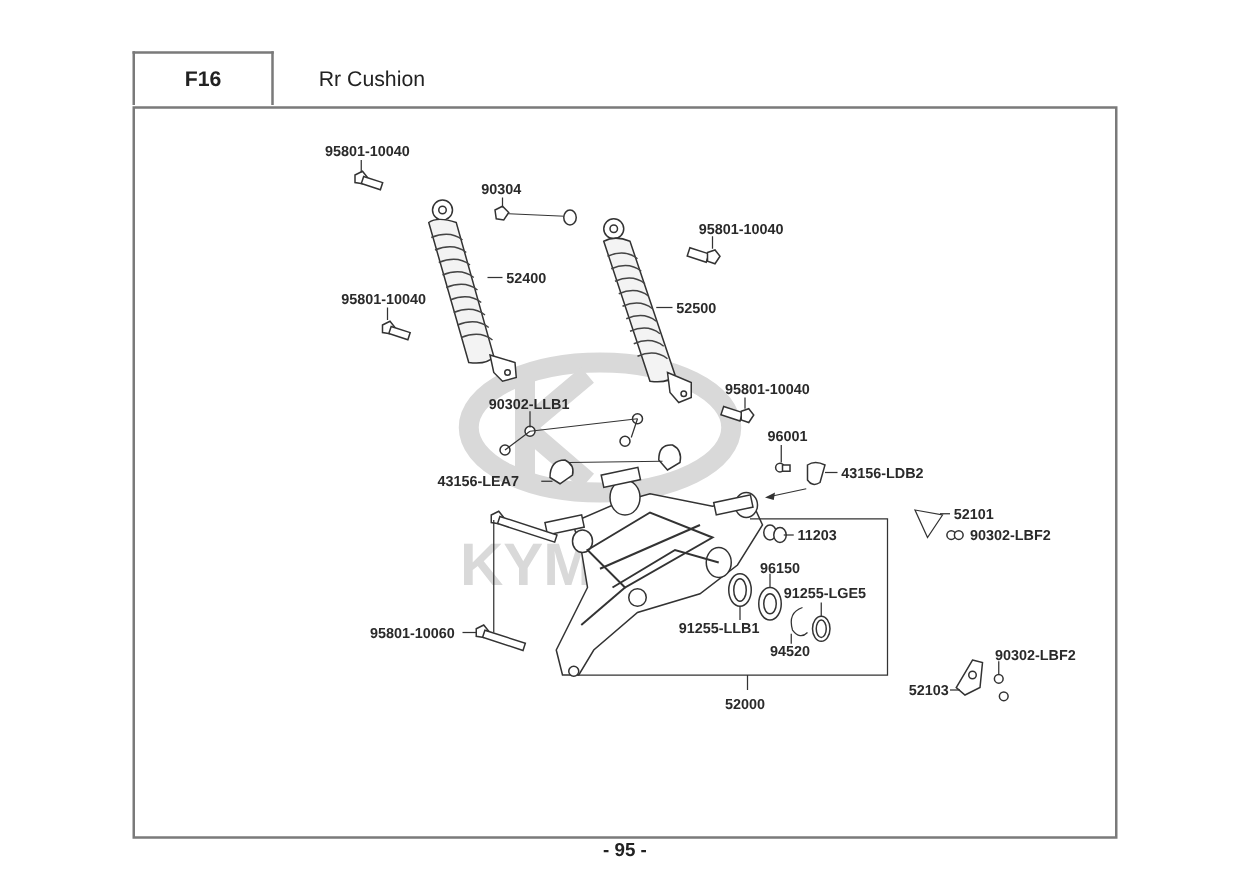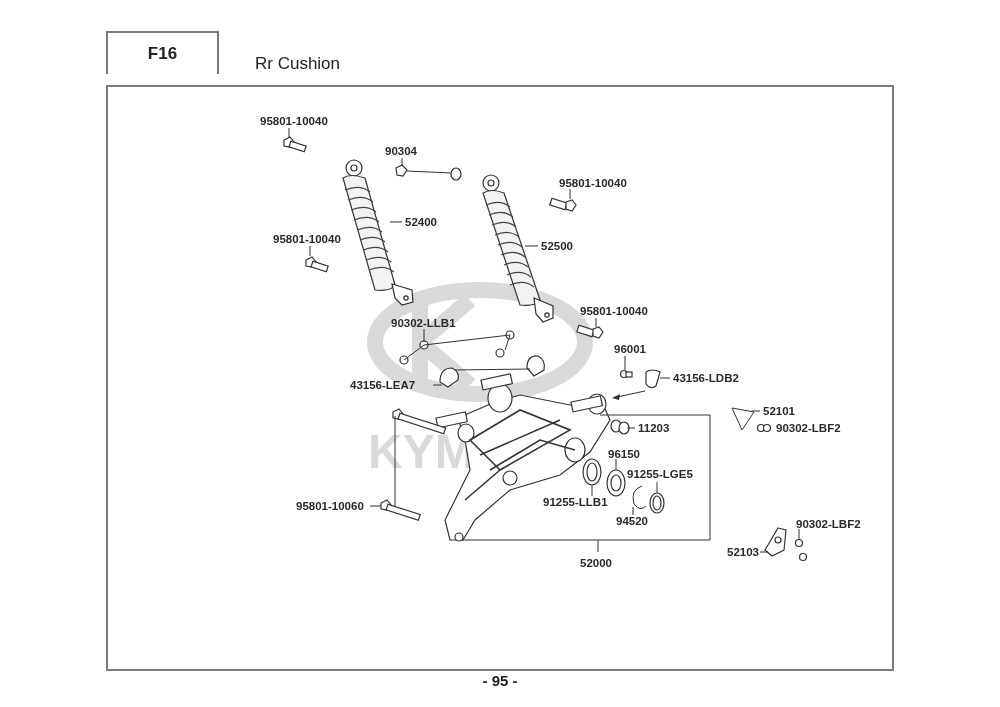--- a/index.html
+++ b/index.html
@@ -1,19 +1,19 @@
 <!DOCTYPE html>
 <html><head>
 <meta charset="utf-8">
 <style>
   html, body { margin: 0; padding: 0; background: #ffffff; }
   body { width: 1000px; height: 707px; position: relative; overflow: hidden;
          font-family: "Liberation Sans", sans-serif; color: #222; }
   .abs { position: absolute; }
-  .code-box { left: 106px; top: 31px; width: 113px; height: 43px;
+  .code-box { left: 106px; top: 41px; width: 113px; height: 43px;
               border: 2px solid #7a7a7a; border-bottom: none; box-sizing: border-box;
               display: flex; align-items: center; justify-content: center;
               font-weight: bold; font-size: 17px; }
   .title { left: 255px; top: 54px; font-weight: normal; font-size: 17px; }
   .frame { left: 106px; top: 85px; width: 788px; height: 586px;
            border: 2px solid #7a7a7a; box-sizing: border-box; }
   .page-num { left: 0; width: 1000px; top: 672px; text-align: center;
               font-weight: bold; font-size: 15px; }
   svg.diagram { position: absolute; left: 0; top: 0; width: 1000px; height: 707px; }
   .lbl { font-family: "Liberation Sans", sans-serif; font-weight: bold; font-size: 11.5px; fill: #2a2a2a; }

